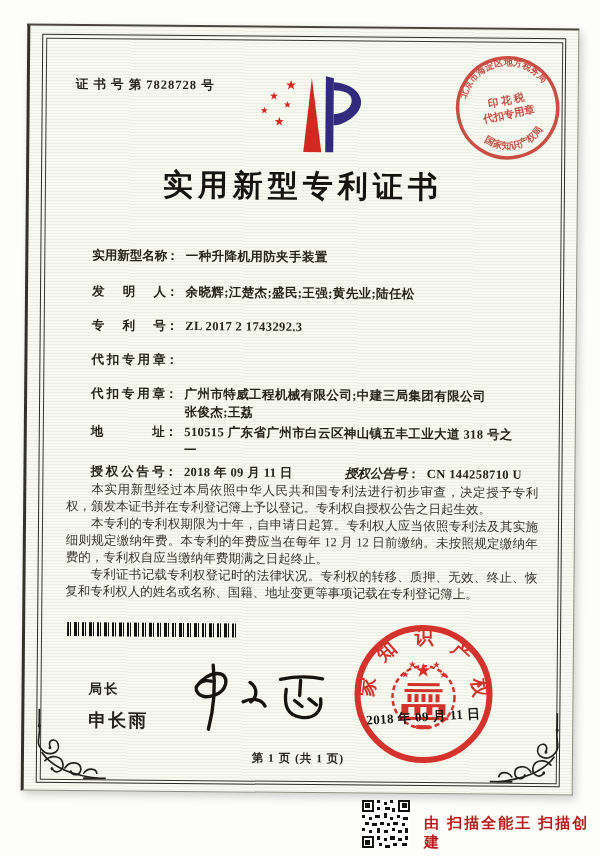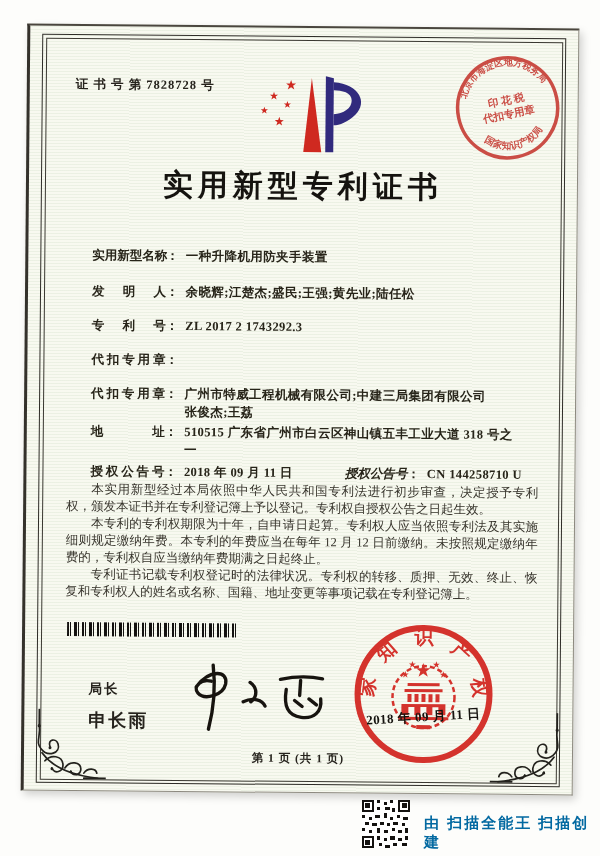--- a/index.html
+++ b/index.html
@@ -51,21 +51,21 @@
   .director-name{position:absolute;left:64px;top:682px;font-size:18px;font-weight:700;z-index:2;letter-spacing:2px;}
   .signature{position:absolute;left:148px;top:624px;width:160px;height:92px;z-index:2;}
   .big-seal{position:absolute;left:328px;top:594px;width:142px;height:142px;z-index:2;opacity:.92;}
   .seal-date{position:absolute;left:318px;top:679px;width:162px;text-align:center;
     font-size:13px;font-weight:700;color:#15130f;letter-spacing:.5px;z-index:4;transform:rotate(-4deg);}
   .page-info{position:absolute;left:0;top:723px;width:100%;text-align:center;
     font-size:11.5px;font-weight:600;letter-spacing:1px;z-index:2;}
   
   .qr{position:absolute;left:362px;top:800px;width:48px;height:48px;}
   .scan-note{position:absolute;left:424px;top:814px;font-size:15px;font-weight:700;
-    letter-spacing:2px;color:#0369a1;font-family:"Liberation Sans","DejaVu Sans",sans-serif;}
+    letter-spacing:2px;color:#b91c1c;font-family:"Liberation Sans","DejaVu Sans",sans-serif;}
   svg text{font-family:"Liberation Serif","DejaVu Serif",serif;}
 </style>
 </head>
 <body>
 
 <div class="paper">
 
   <div class="frame-outer">
     <div class="frame-inner"></div>
   </div>

